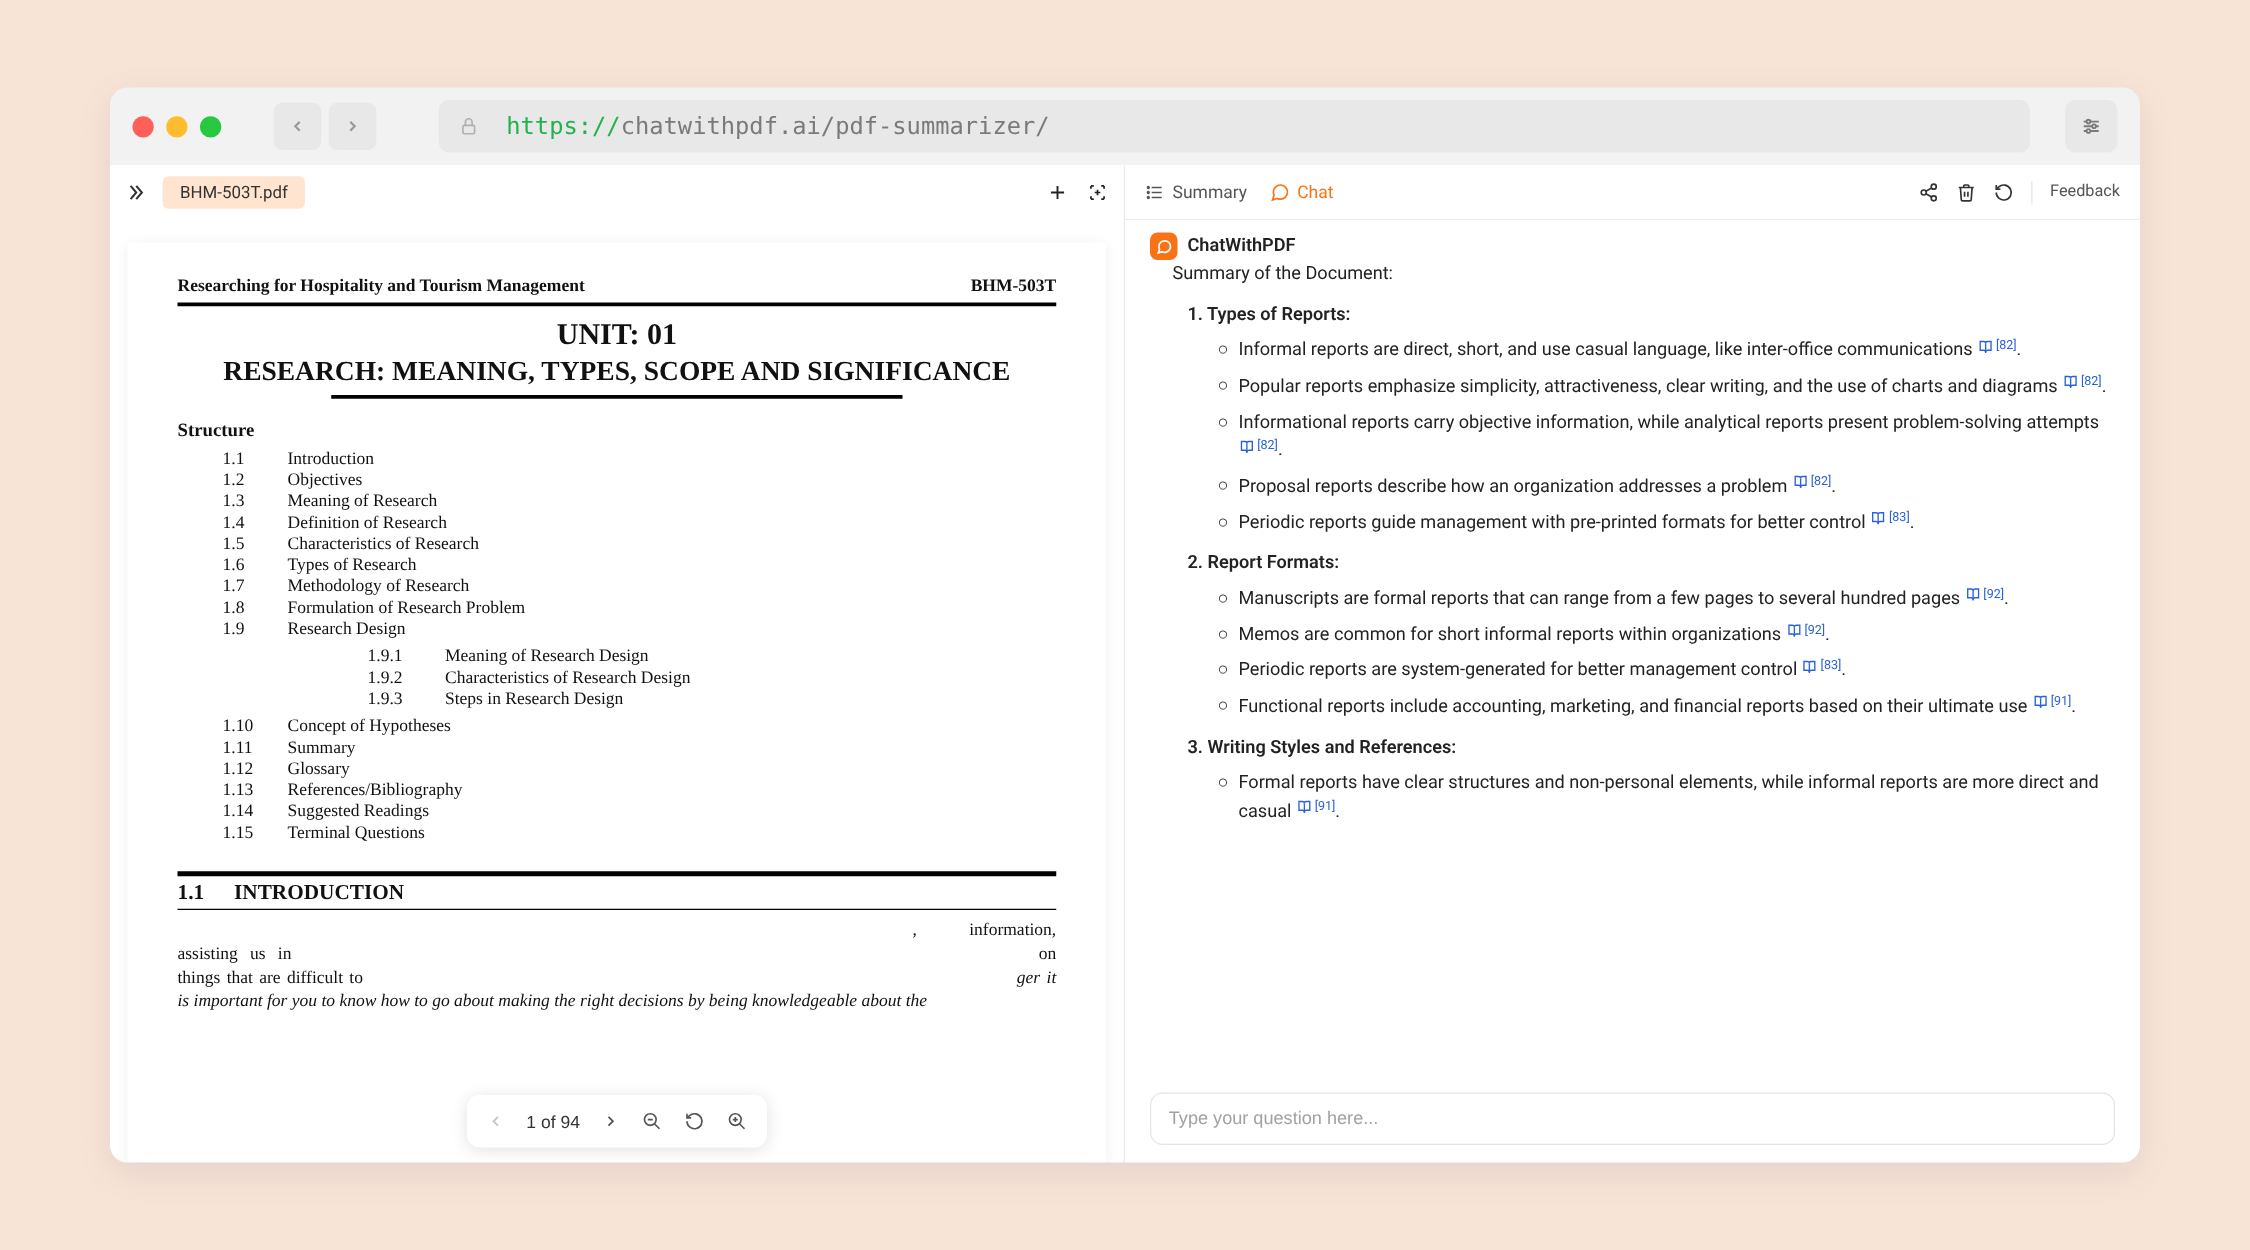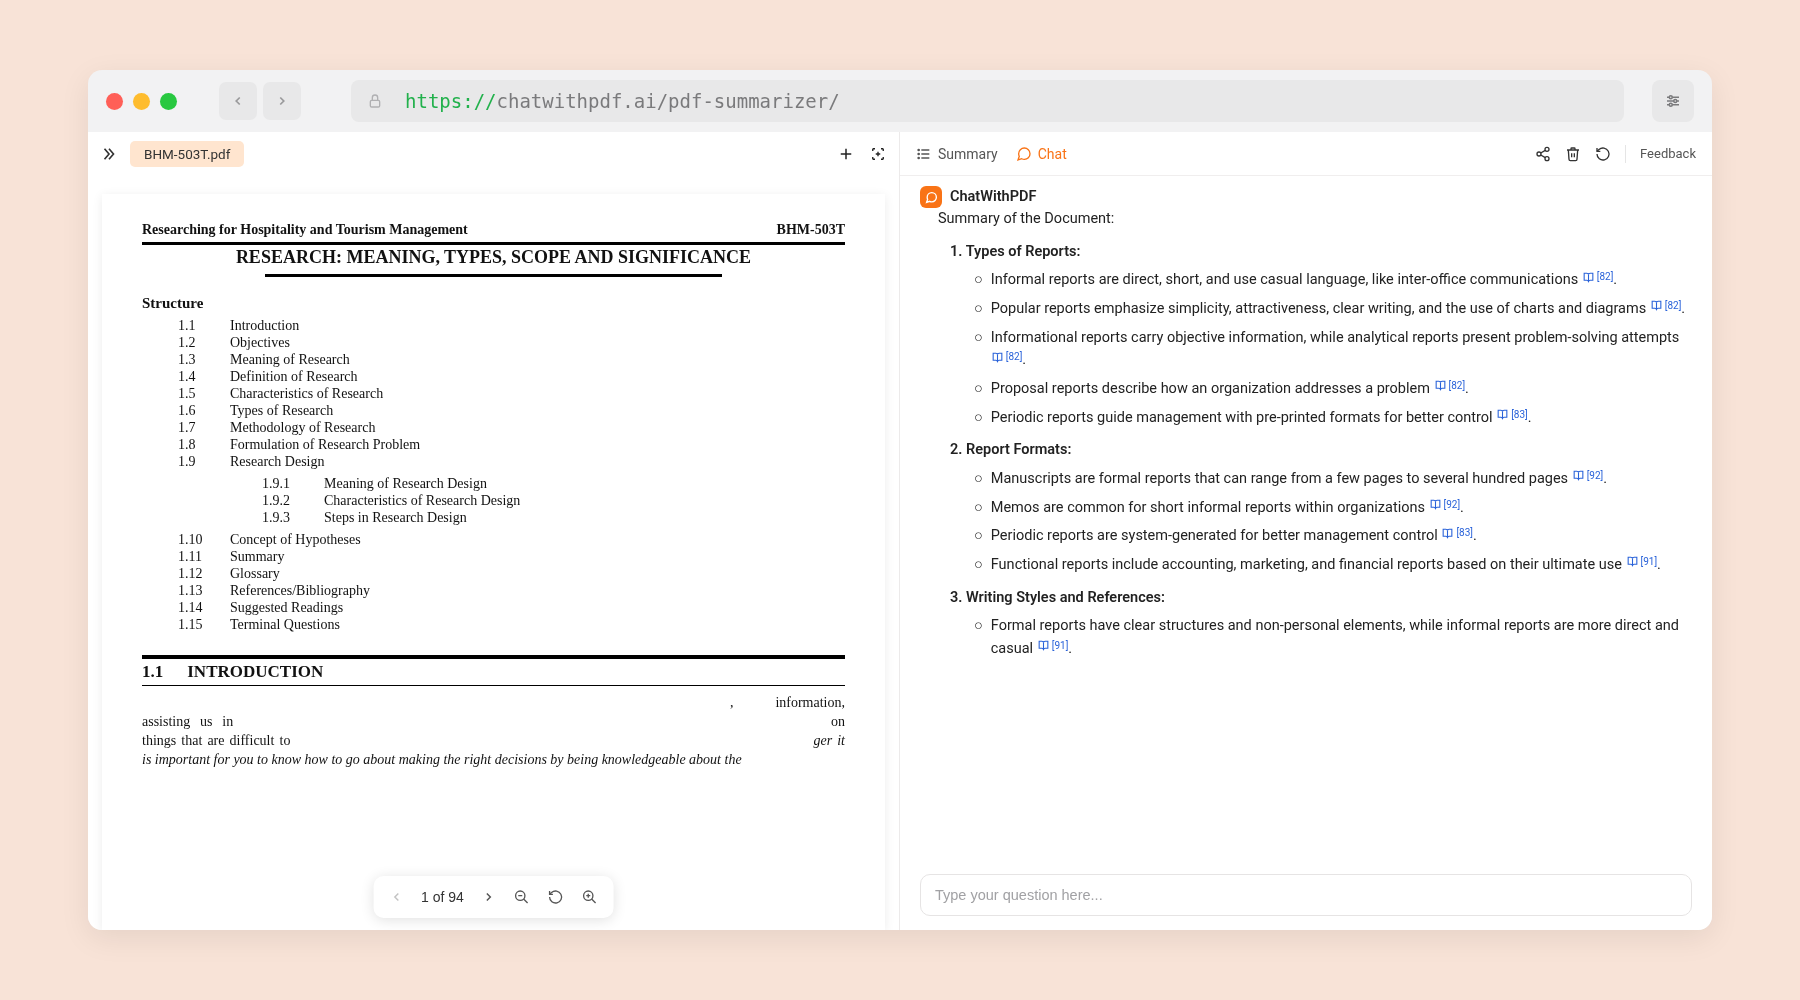--- a/index.html
+++ b/index.html
@@ -112,28 +112,28 @@
   position: relative;
 }
 .doc-header {
   display: flex; justify-content: space-between;
   border-bottom: 3px solid #000;
   padding-bottom: 4px;
   font-size: 14px;
   font-weight: bold;
 }
 .doc-title1 { text-align: center; font-size: 24px; font-weight: bold; margin-top: 10px; }
-.doc-title2 { text-align: center; font-size: 18px; font-weight: bold; margin-top: 2px; }
+.doc-title2 { text-align: center; font-size: 22px; font-weight: bold; margin-top: 2px; }
 .title-rule { border-bottom: 3px solid #000; margin-top: 6px; width: 65%; margin-left: auto; margin-right: auto; }
 .structure-h { font-weight: bold; font-size: 15px; margin-top: 18px; }
 .toc { margin: 6px 0 0 36px; font-size: 14px; }
 .toc-row { display: flex; gap: 18px; margin: 1px 0; }
 .toc-num { width: 34px; text-align: left; }
 .toc-sub { margin-left: 120px; }
-.toc-sub .toc-num { width: 44px; }
+.toc-sub .toc-num { width: 44px; margin-left: 32px; }
 .section-rule-top { border-top: 4px solid #000; margin-top: 22px; }
 .section-rule-bot { border-bottom: 1.5px solid #000; padding-bottom: 3px; }
 .section-head { font-size: 17px; font-weight: bold; padding: 3px 0; display:flex; gap:24px; }
 .body-text { font-size: 14px; margin-top: 8px; text-align: justify; font-style: normal; line-height: 1.35; }
 .body-text .ital { font-style: italic; }
 .pager {
   position: absolute;
   left: 50%; transform: translateX(-50%);
   bottom: 12px;
   background: #fff;
@@ -275,20 +275,21 @@
           </span>
         </div>
       </div>
 
       <div class="doc-viewer">
         <div class="doc-page">
           <div class="doc-header">
             <span>Researching for Hospitality and Tourism Management</span>
             <span>BHM-503T</span>
           </div>
+          <div class="doc-title1">UNIT: 01</div>
           <div class="doc-title2">RESEARCH: MEANING, TYPES, SCOPE AND SIGNIFICANCE</div>
           <div class="title-rule"></div>
           <div class="structure-h">Structure</div>
           <div class="toc" id="toc-main">
               <div class="toc-row">
                 <span class="toc-num">1.1</span>
                 <span>Introduction</span>
               </div>
               <div class="toc-row">
                 <span class="toc-num">1.2</span>

